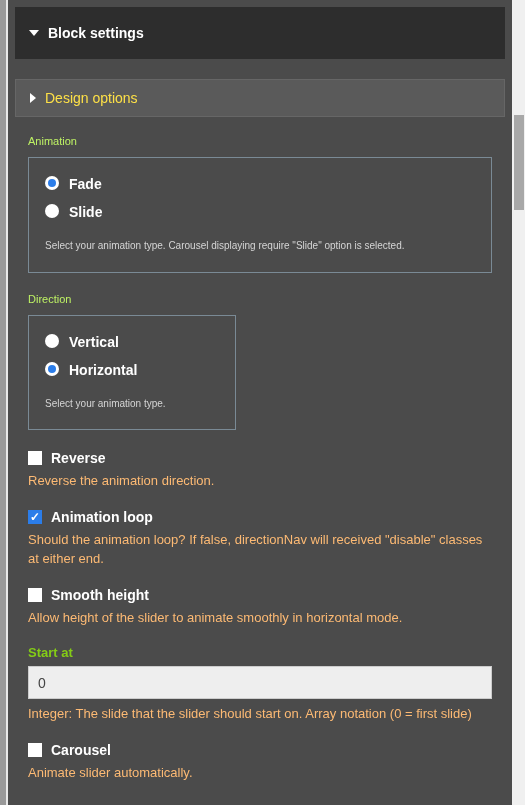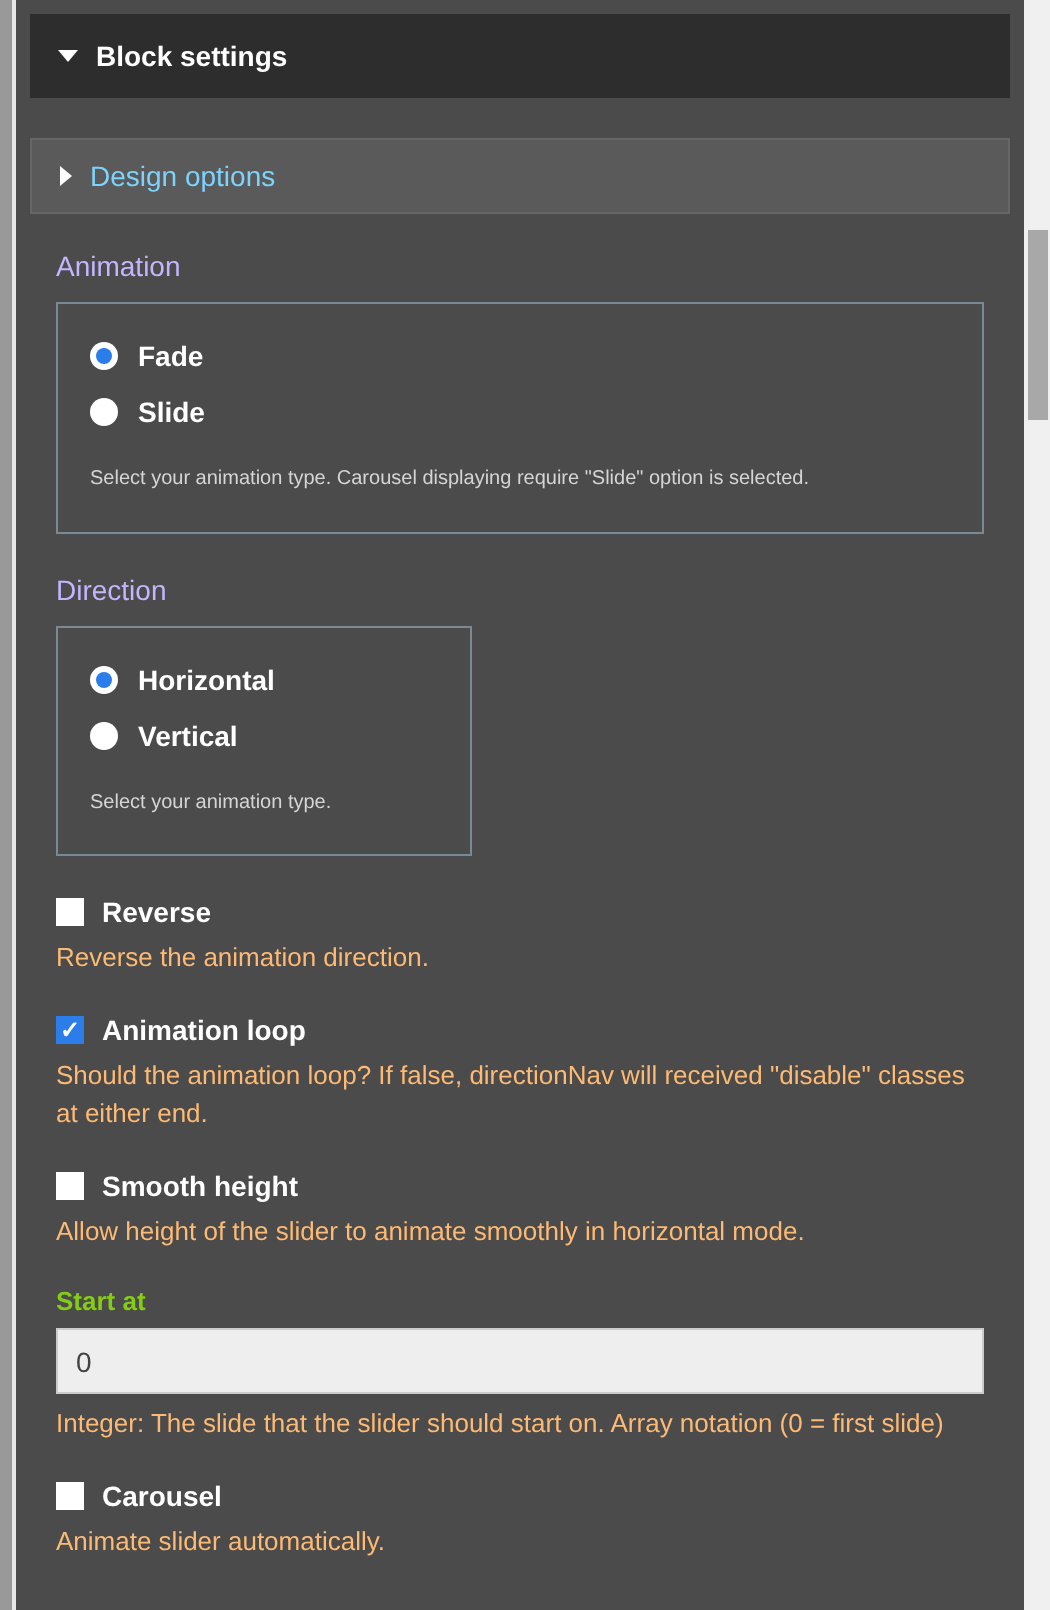--- a/index.html
+++ b/index.html
@@ -1,30 +1,30 @@
 <!DOCTYPE html>
 <html><head>
 <meta charset="utf-8">
 <style>
 * { box-sizing: border-box; margin: 0; padding: 0; }
 body { font-family: Arial, sans-serif; background: #e8e8e8; width: 525px; height: 805px; overflow: hidden; position: relative; }
 .left-strip { position: absolute; left: 0; top: 0; width: 6px; height: 100%; background: #999; }
 .panel { position: absolute; left: 8px; top: 0; right: 13px; bottom: 0; background: #4b4b4b; color: #e5e5e5; overflow-y: auto; }
 .scrollbar { position: absolute; right: 0; top: 0; width: 13px; height: 100%; background: #f0f0f0; }
 .scrollbar-thumb { position: absolute; right: 1px; top: 115px; width: 10px; height: 95px; background: #a8a8a8; border-radius: 0; }
-.section-header { background: #2d2d2d; height: 42px; display: flex; align-items: center; padding: 17px 14px; margin: 7px 7px 0 7px; font-weight: bold; font-size: 14px; color: #fff; cursor: pointer; }
-.sub-header { background: #5a5a5a; height: 38px; display: flex; align-items: center; padding: 0 14px; margin: 20px 7px 0 7px; font-size: 14px; color: #7dd3fc; cursor: pointer; border: 1px solid #666; }
+.section-header { background: #2d2d2d; height: 52px; display: flex; align-items: center; padding: 17px 14px; margin: 7px 7px 0 7px; font-weight: bold; font-size: 14px; color: #fff; cursor: pointer; }
+.sub-header { background: #5a5a5a; height: 38px; display: flex; align-items: center; padding: 0 14px; margin: 20px 7px 0 7px; font-size: 14px; color: #fde047; cursor: pointer; border: 1px solid #666; }
 .arrow { display: inline-block; width: 0; height: 0; margin-right: 9px; }
 .arrow.down { border-left: 5px solid transparent; border-right: 5px solid transparent; border-top: 6px solid #fff; }
 .arrow.right { border-top: 5px solid transparent; border-bottom: 5px solid transparent; border-left: 6px solid #fff; }
 .content { padding: 18px 20px 0 20px; }
-.group-label { font-size: 14px; color: #c4b5fd; margin-bottom: 10px; }
+.group-label { font-size: 11px; color: #bef264; margin-bottom: 10px; }
 .framed { border: 1px solid #7a8a95; padding: 18px 16px 18px 16px; margin-bottom: 20px; }
 .framed.narrow { width: 208px; }
-.radio-row { display: flex; align-items: center; margin-bottom: 12px; font-size: 14px; font-weight: bold; color: #fff; cursor: pointer; }
+.radio-row { display: flex; align-items: flex-start; margin-bottom: 12px; font-size: 14px; font-weight: bold; color: #fff; cursor: pointer; }
 .radio-btn { width: 14px; height: 14px; border-radius: 50%; margin-right: 10px; background: #fff; display: inline-flex; align-items: center; justify-content: center; flex-shrink: 0; }
 .radio-btn.sel { background: #fff; position: relative; }
 .radio-btn.sel::after { content:''; position:absolute; width: 8px; height: 8px; background:#2b7de9; border-radius:50%; top:3px; left:3px; }
 .help { font-size: 10px; color: #d5d5d5; line-height: 1.55; margin-top: 18px; }
 .check-row { display: flex; align-items: center; font-size: 14px; font-weight: bold; color: #fff; margin-top: 2px; cursor: pointer; }
 .checkbox { width: 14px; height: 14px; background: #fff; margin-right: 9px; display: inline-flex; align-items: center; justify-content: center; flex-shrink: 0; }
 .checkbox.checked { background: #2b7de9; color: #fff; font-size: 12px; line-height: 1; }
 .block { margin-bottom: 18px; }
 .descr { font-size: 13px; color: #fdba74; margin-top: 5px; line-height: 1.5; }
 .field-label { font-size: 13px; font-weight: bold; color: #84cc16; margin-bottom: 6px; }
@@ -58,26 +58,26 @@
       <div class="radio-row">
         <span class="radio-btn"></span>
         <span>Slide</span>
       </div>
       <div class="help">Select your animation type. Carousel displaying require "Slide" option is selected.</div>
     </div>
 
     <div class="group-label">Direction</div>
     <div class="framed narrow">
       <div class="radio-row">
+        <span class="radio-btn"></span>
+        <span>Vertical</span>
+      </div>
+      <div class="radio-row">
         <span class="radio-btn sel"></span>
         <span>Horizontal</span>
-      </div>
-      <div class="radio-row">
-        <span class="radio-btn"></span>
-        <span>Vertical</span>
       </div>
       <div class="help">Select your animation type.</div>
     </div>
 
     <div class="block">
       <div class="check-row">
         <span class="checkbox"></span>
         <span>Reverse</span>
       </div>
       <div class="descr">Reverse the animation direction.</div>

